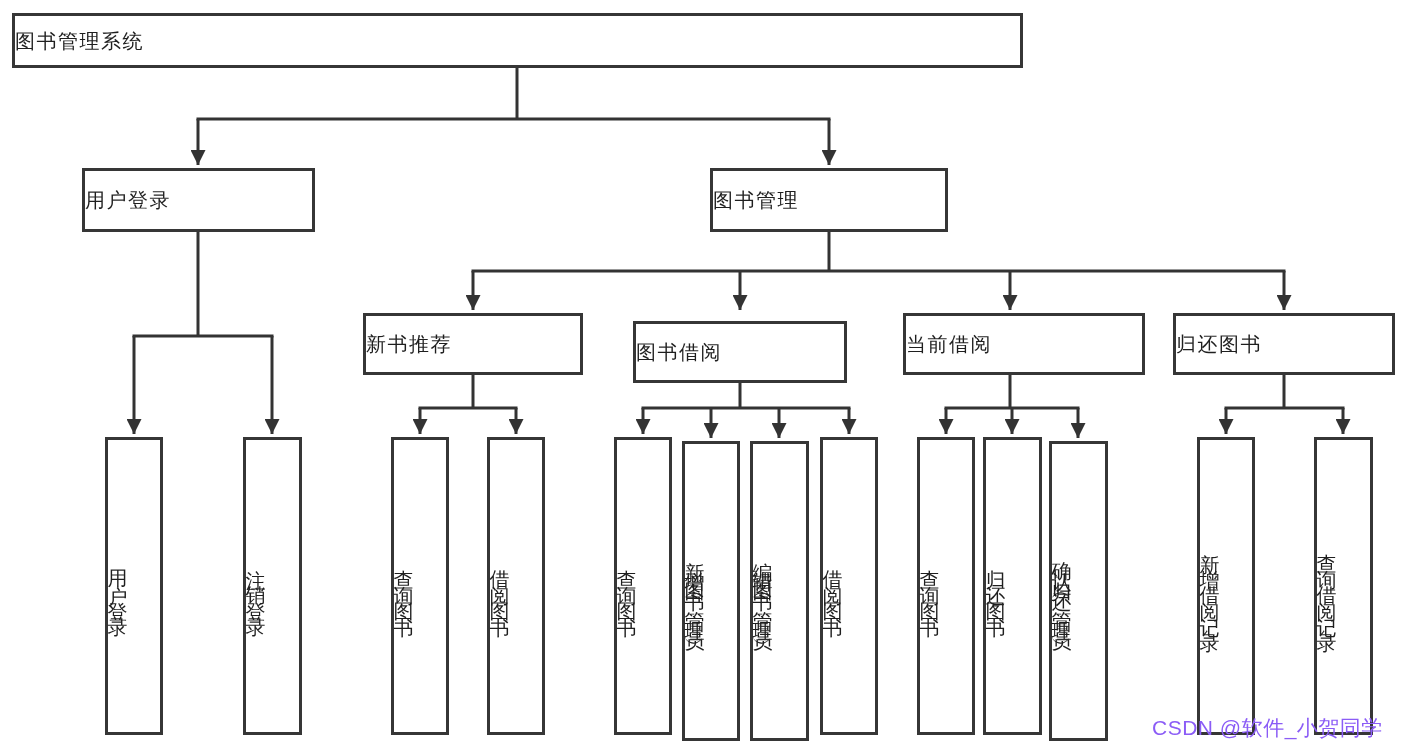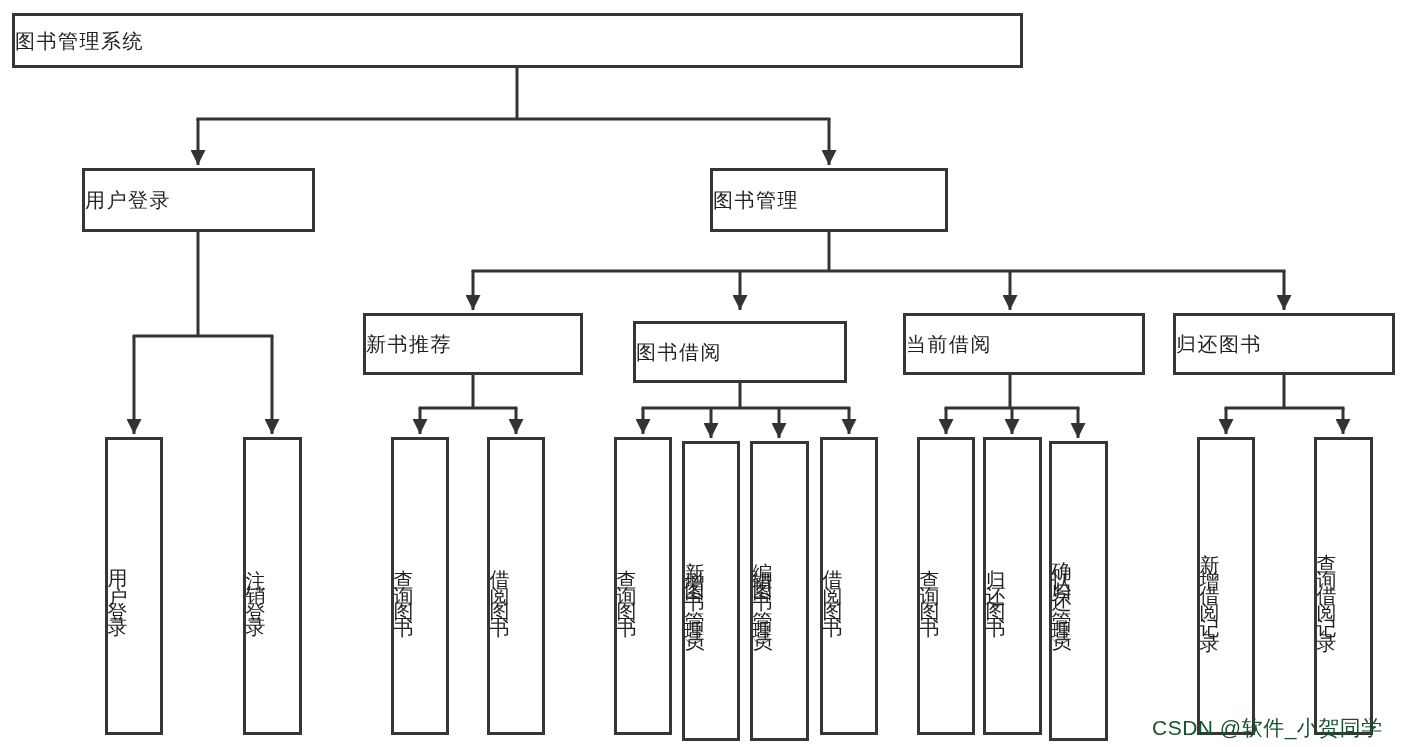--- a/index.html
+++ b/index.html
@@ -14,21 +14,21 @@
     border:3px solid #363636;display:flex;align-items:center;
     font-size:20px;letter-spacing:1.5px;line-height:1;white-space:nowrap;
   }
   .box.v span{
     writing-mode:vertical-rl;text-orientation:mixed;
     letter-spacing:16px;line-height:1;white-space:normal;
   }
   .box.v.long span{letter-spacing:10px;}
   .watermark{
     position:absolute;left:1152px;top:714px;z-index:5;
-    font-size:21px;color:#14532d;letter-spacing:0.5px;white-space:nowrap;
+    font-size:21px;color:#8b5cf6;letter-spacing:0.5px;white-space:nowrap;
   }
 </style>
 </head>
 <body>
 
 <div class="stage">
 
   <svg class="wires" width="1405" height="747" viewBox="0 0 1405 747" xmlns="http://www.w3.org/2000/svg">
     <defs>
       <marker id="arr" viewBox="0 0 10 10" refX="10" refY="5" markerWidth="20" markerHeight="15" markerUnits="userSpaceOnUse" orient="auto">

